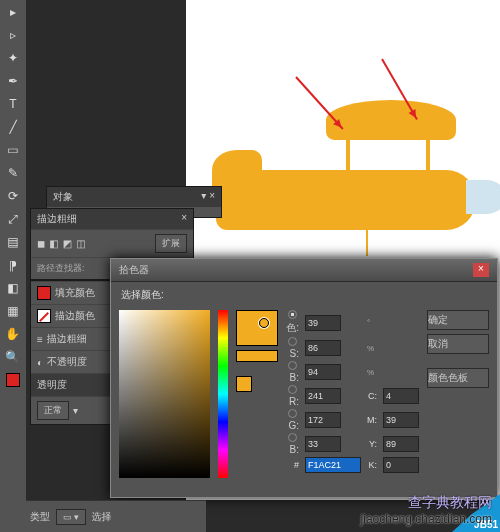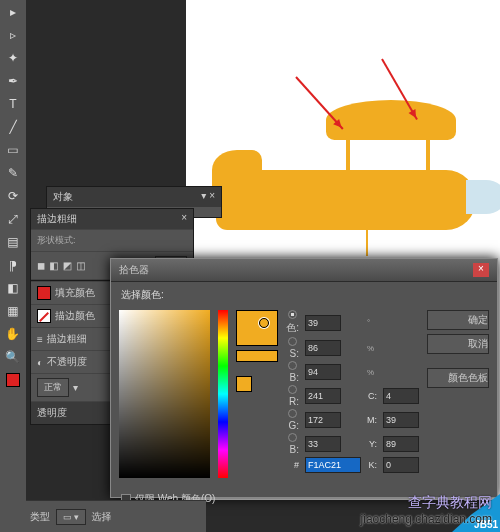--- a/index.html
+++ b/index.html
@@ -58,21 +58,21 @@
 
 .inputs{display:grid;grid-template-columns:auto auto auto auto;gap:2px 6px;align-items:center}
 .inputs label{font-size:9px;text-align:right;color:#ddd}
 .inputs input{width:36px;height:16px;background:#3a3a3a;border:1px solid #222;color:#ddd;font-size:9px;padding:0 2px}
 .inputs .pct{font-size:8px;color:#aaa}
 .radio{width:9px;height:9px;border:1px solid #888;border-radius:50%;display:inline-block;margin-right:2px}
 .radio.on{background:radial-gradient(#ddd 30%,transparent 35%)}
 .hex{width:56px!important;background:#1668c4!important;color:#fff!important}
 
 .btns{display:flex;flex-direction:column;gap:4px}
-.dlg-btn{width:62px;height:20px;background:#5a5a5a;border:1px solid #2a2a2a;font-size:10px;text-align:right;line-height:18px}
+.dlg-btn{width:62px;height:20px;background:#5a5a5a;border:1px solid #2a2a2a;font-size:10px;text-align:left;line-height:18px}
 
 .webonly{margin-top:6px;font-size:9px;color:#aaa;display:flex;align-items:center;gap:4px}
 .chk{width:10px;height:10px;border:1px solid #888;background:#3a3a3a}
 
 
 .bottom{position:absolute;left:26px;bottom:0;width:180px;height:32px;background:#535353;border-top:1px solid #333;padding:4px;display:flex;gap:6px;align-items:center}
 
 .watermark{position:absolute;right:8px;bottom:6px;color:#222;font-size:12px;text-shadow:0 0 2px #fff}
 .watermark2{position:absolute;right:8px;bottom:20px;color:#c4b5fd;font-size:14px;text-shadow:0 0 2px #000}
 .corner{position:absolute;right:0;bottom:0;border:20px solid transparent;border-right:28px solid #1797d6;border-bottom:18px solid #1797d6}
@@ -121,23 +121,20 @@
       <span>▾ ×</span>
     </div>
 </div>
 
 <div class="panel p-path">
   <div class="panel-header">
       <span>描边粗细</span>
       <span>×</span>
     </div>
   <div class="panel-row">
-      <span class="panel-small">形状模式:</span>
-    </div>
-  <div class="panel-row">
     <span>◼</span>
     <span>◧</span>
     <span>◩</span>
     <span>◫</span>
     <span style="flex:1"></span>
     <span class="btn-sm">扩展</span>
   </div>
   <div class="panel-row">
       <span class="panel-small">路径查找器:</span>
     </div>
@@ -153,26 +150,26 @@
       <span>描边颜色</span>
     </div>
   <div class="panel-row">
       <span>≡</span>
       <span>描边粗细</span>
     </div>
   <div class="panel-row">
       <span>◐</span>
       <span>不透明度</span>
     </div>
+  <div class="panel-row" style="background:#3a3a3a">
+      <span>透明度</span>
+    </div>
   <div class="panel-row">
       <span class="btn-sm">正常</span>
       <span>▾</span>
-    </div>
-  <div class="panel-row" style="background:#3a3a3a">
-      <span>透明度</span>
     </div>
 </div>
 
 <div class="dialog">
   <div class="titlebar">
     <span>拾色器</span>
     <span class="closex">×</span>
   </div>
   <div style="padding:6px 10px 0"><span class="field-label">选择颜色:</span></div>
   <div class="dlg-body">
@@ -220,24 +217,20 @@
         </div>
       </div>
       <div class="btns">
         <div class="dlg-btn">确定</div>
         <div class="dlg-btn">取消</div>
         <div style="height:6px"></div>
         <div class="dlg-btn">颜色色板</div>
       </div>
     </div>
   </div>
-  <div class="webonly" style="padding:0 10px 6px">
-    <span class="chk"></span>
-    <span>仅限 Web 颜色(O)</span>
-  </div>
 </div>
 
 <div class="bottom">
   <span>类型</span>
   <span class="btn-sm">▭ ▾</span>
   <span>选择</span>
 </div>
 
 <div class="corner"></div>
 <div class="corner-txt">JB51</div>

